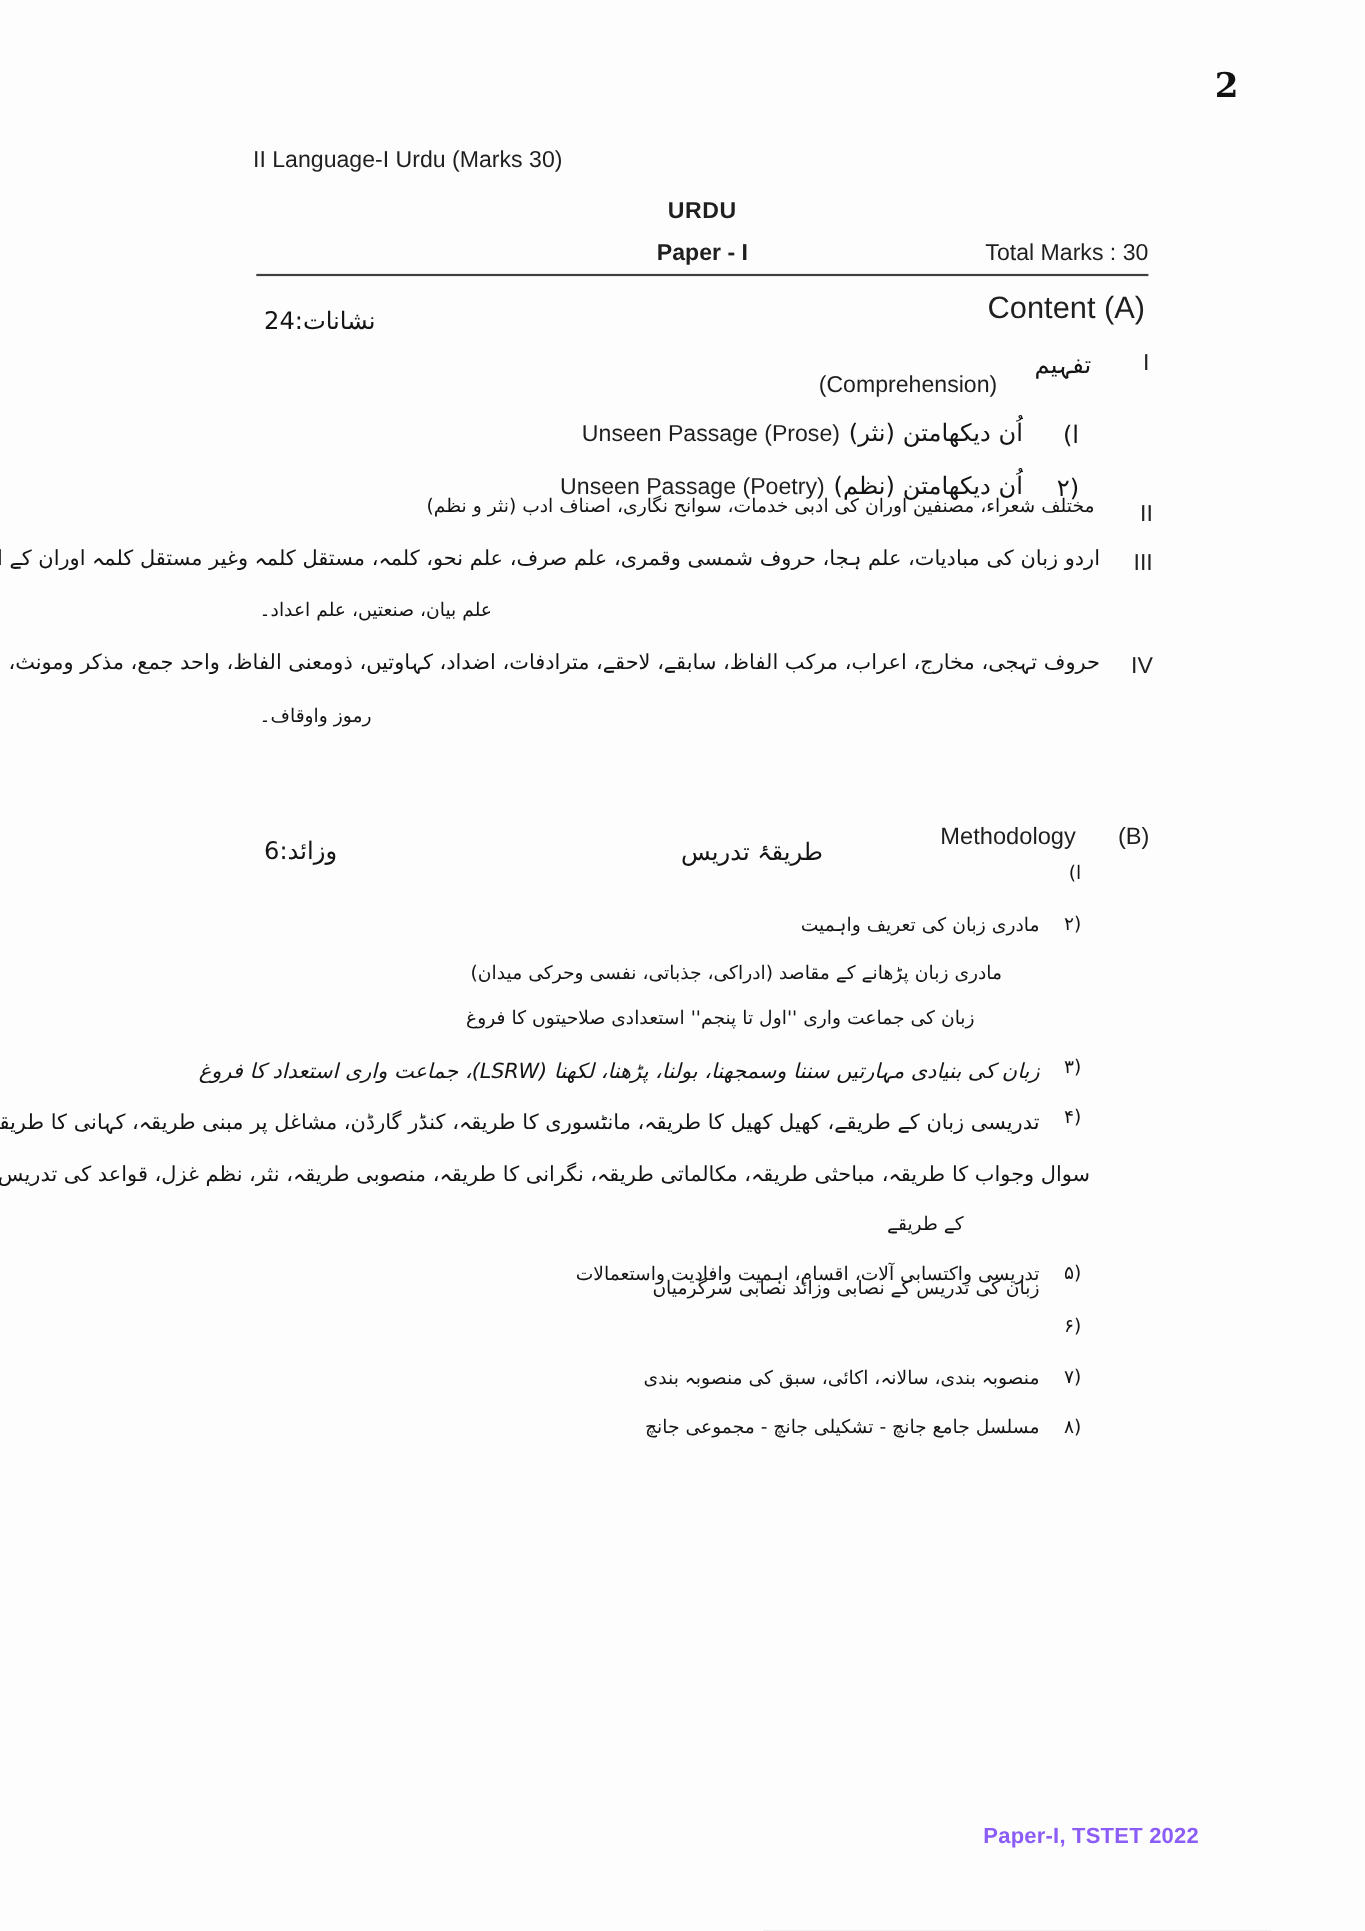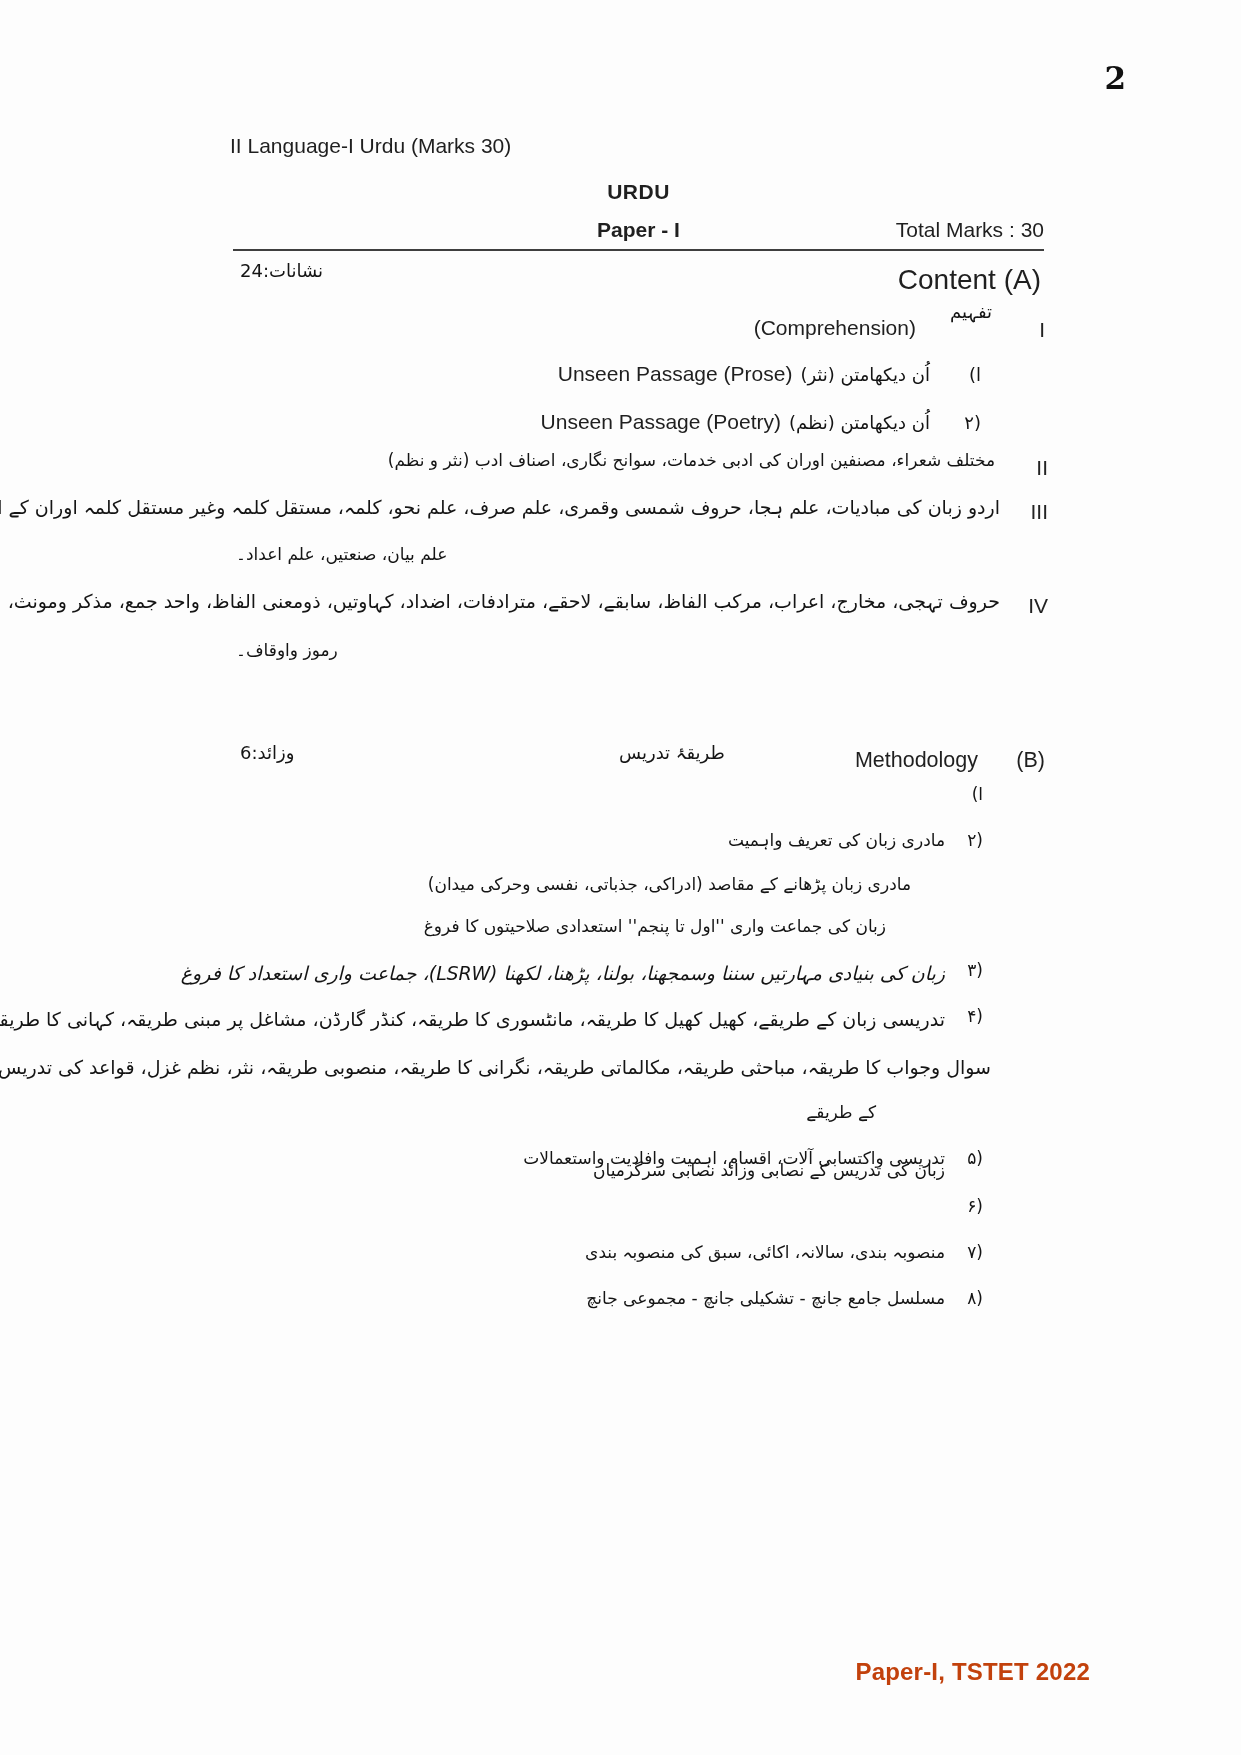--- a/index.html
+++ b/index.html
@@ -11,26 +11,26 @@
     font-family:"Liberation Sans",sans-serif;
     color:#1a1a1a;
     overflow:hidden;
   }
   .abs{position:absolute;white-space:nowrap;}
   .en{font-family:"Liberation Sans",sans-serif;font-size:21px;color:#1f1f1f;}
   .en-b{font-weight:bold;}
   .u{font-family:"DejaVu Sans",sans-serif;direction:rtl;unicode-bidi:plaintext;color:#141414;}
   .u20{font-size:19px;letter-spacing:-0.2px;}
   .u22{font-size:17px;}
-  .u23{font-size:18px;}
+  .u23{font-size:22px;margin-top:20px;}
   .pgnum{font-family:"DejaVu Serif",serif;font-weight:bold;font-size:31px;color:#111;}
   .rule{border-top:2px solid #3f3f3f;height:0;}
   .colcenter{left:233px;width:811px;text-align:center;}
   .romannum{font-size:21px;color:#222;}
-  .footer{font-weight:bold;font-size:24px;color:#c2410c;letter-spacing:0.2px;}
+  .footer{font-weight:bold;font-size:20px;color:#8b5cf6;letter-spacing:0.2px;}
   .raised{position:relative;top:-9px;}
   .mixrow{display:flex;flex-direction:row-reverse;align-items:baseline;gap:8px;}
 </style>
 </head>
 <body>
 
 <div class="page">
 
   <div class="abs pgnum" style="top:60px;right:115px;">2</div>
 

